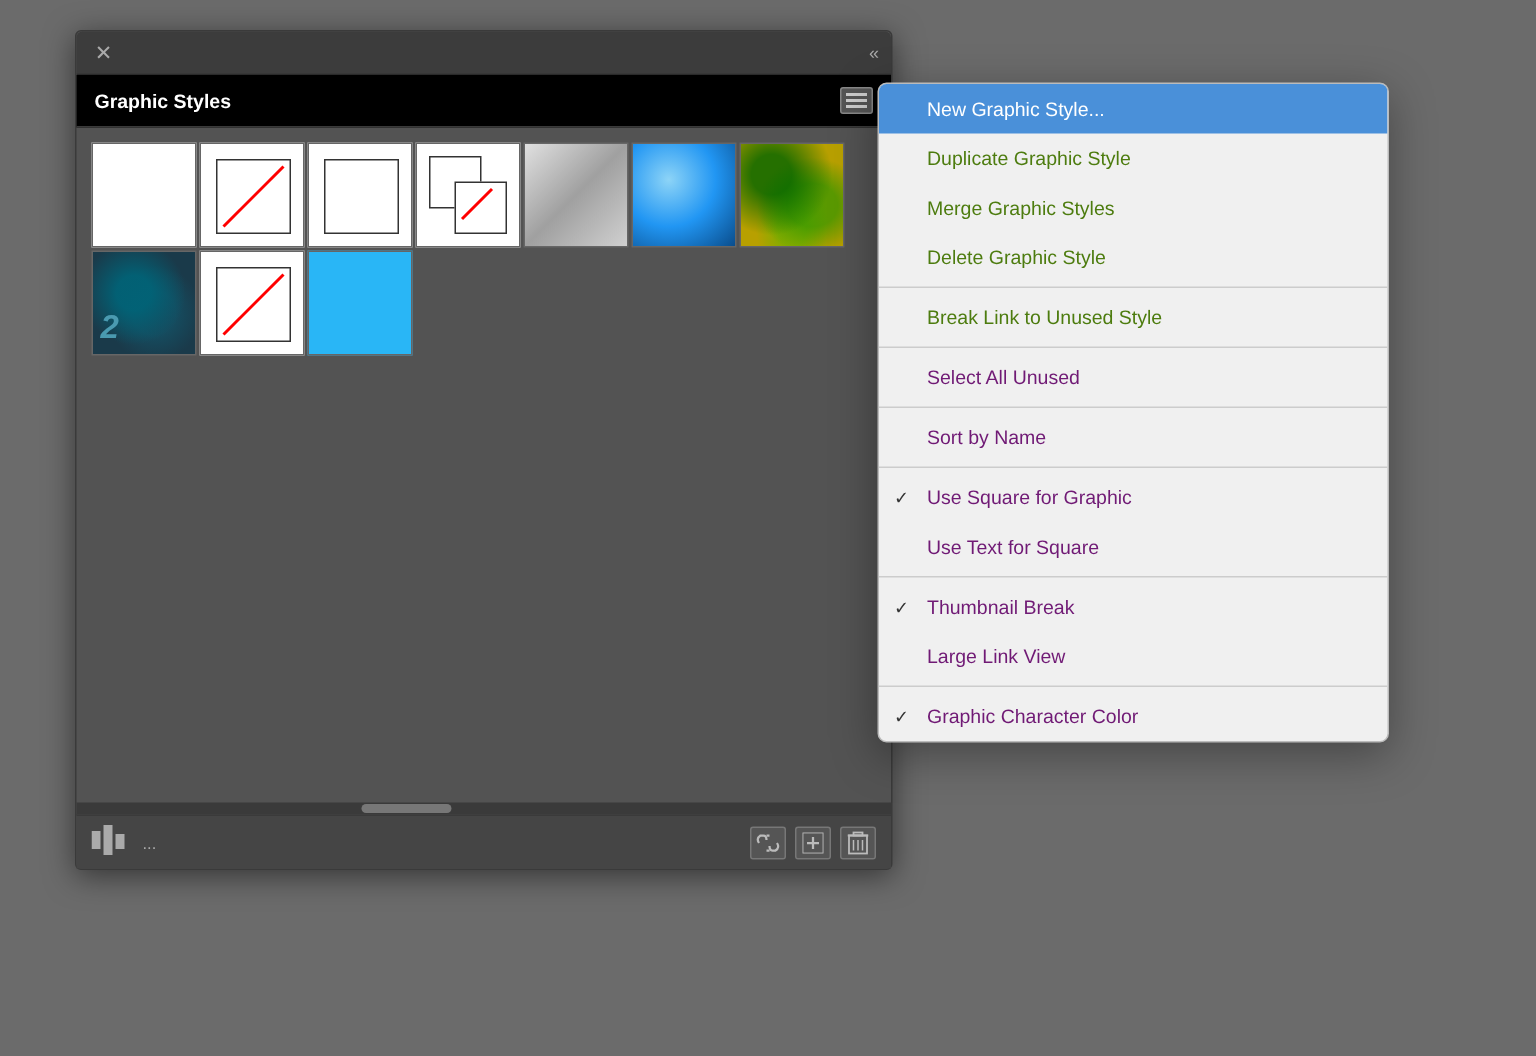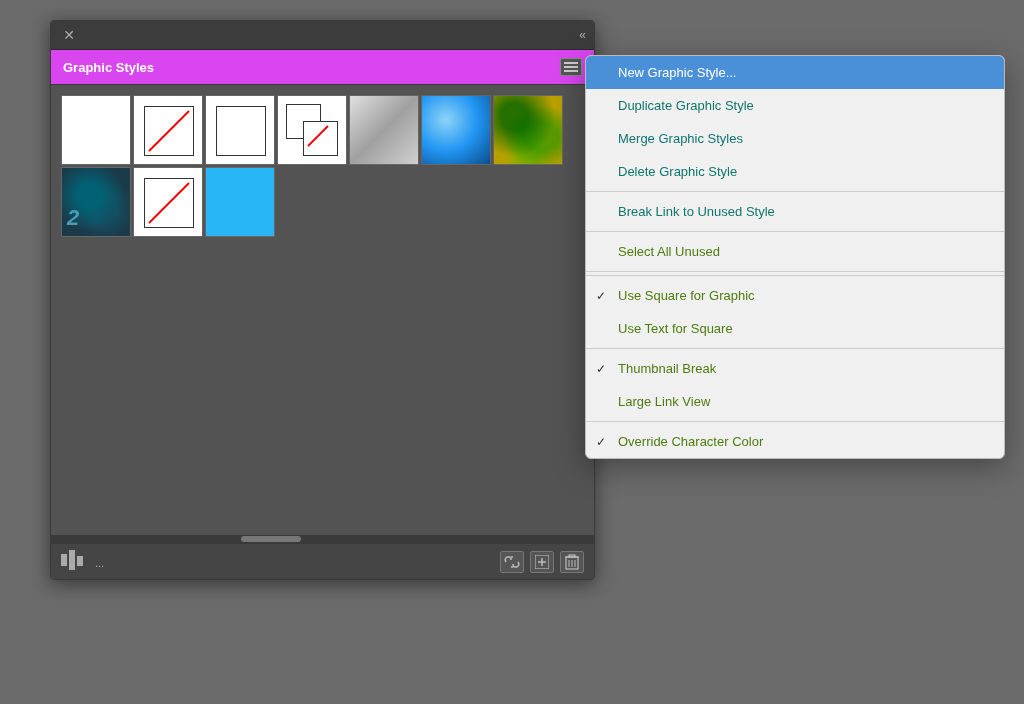--- a/index.html
+++ b/index.html
@@ -57,21 +57,21 @@
       color: #aaa;
       font-size: 12px;
       cursor: pointer;
       letter-spacing: -2px;
     }
 
     .panel-header {
       display: flex;
       align-items: center;
       justify-content: space-between;
-      background: #d946ef;
+      background: #000000;
       padding: 8px 12px;
       border-bottom: 1px solid #3a3a3a;
     }
 
     .panel-title {
       color: #ffffff;
       font-size: 13px;
       font-weight: 700;
     }
 
@@ -286,45 +286,45 @@
       top: 1px;
       background: #777;
       border-radius: 3px;
     }
 
     
     .context-menu {
       position: absolute;
       top: 55px;
       left: 585px;
-      width: 420px;
+      width: 341px;
       background: #f0f0f0;
       border: 1px solid #bbb;
       border-radius: 6px;
       box-shadow: 0 8px 30px rgba(0,0,0,0.35);
       overflow: hidden;
     }
 
     .menu-item {
       padding: 9px 20px 9px 32px;
       font-size: 13px;
       cursor: pointer;
       position: relative;
-      color: #4d7c0f;
+      color: #701a75;
       display: flex;
       align-items: center;
     }
 
     .menu-item.active {
       background: #4a90d9;
       color: white;
     }
 
     .menu-item.disabled {
-      color: #0f766e;
+      color: #4d7c0f;
       cursor: default;
     }
 
     .menu-item.has-check::before {
       content: '✓';
       position: absolute;
       left: 10px;
       font-size: 12px;
       color: #333;
     }
@@ -470,33 +470,36 @@
       </div>
       <div class="menu-divider"></div>
       <div class="menu-item disabled">
         <span class="menu-item-label">Break Link to Unused Style</span>
       </div>
       <div class="menu-divider"></div>
       <div class="menu-item">
         <span class="menu-item-label">Select All Unused</span>
       </div>
       <div class="menu-divider"></div>
+      <div class="menu-item">
+        <span class="menu-item-label">Sort by Name</span>
+      </div>
       <div class="menu-divider"></div>
       <div class="menu-item has-check">
         <span class="menu-item-label">Use Square for Graphic</span>
       </div>
       <div class="menu-item">
         <span class="menu-item-label">Use Text for Square</span>
       </div>
       <div class="menu-divider"></div>
       <div class="menu-item has-check">
         <span class="menu-item-label">Thumbnail Break</span>
       </div>
       <div class="menu-item">
         <span class="menu-item-label">Large Link View</span>
       </div>
       <div class="menu-divider"></div>
       <div class="menu-item has-check">
-        <span class="menu-item-label">Override Character Color</span>
+        <span class="menu-item-label">Graphic Character Color</span>
       </div>
     </div>
 
 </div>
 
 </body></html>

